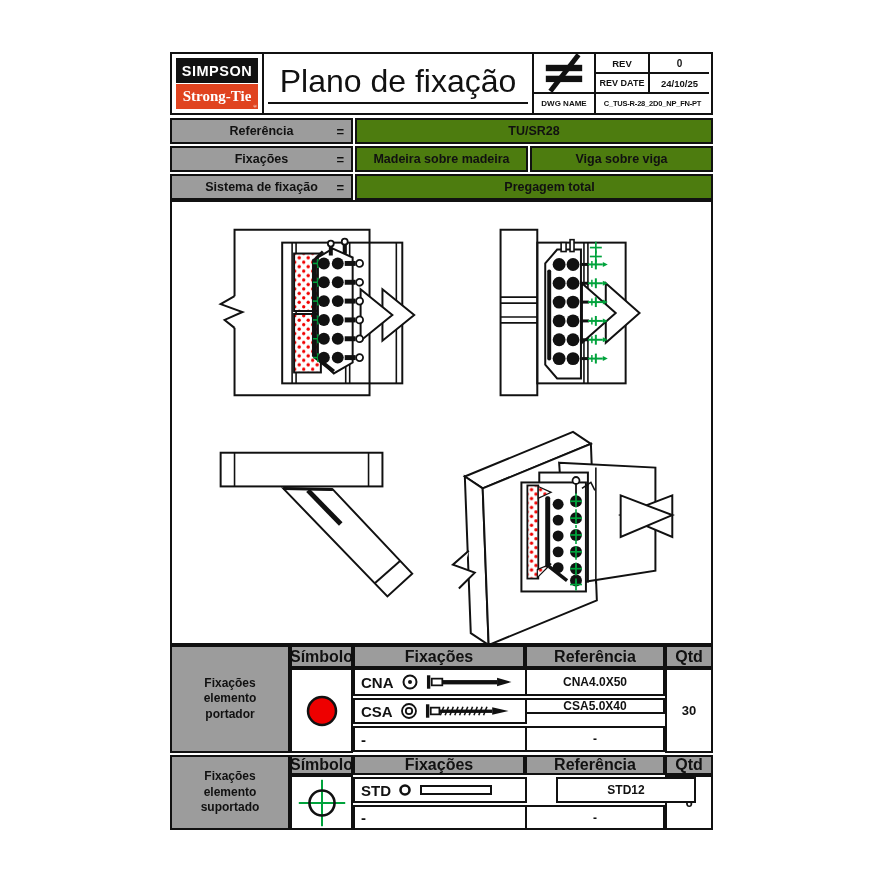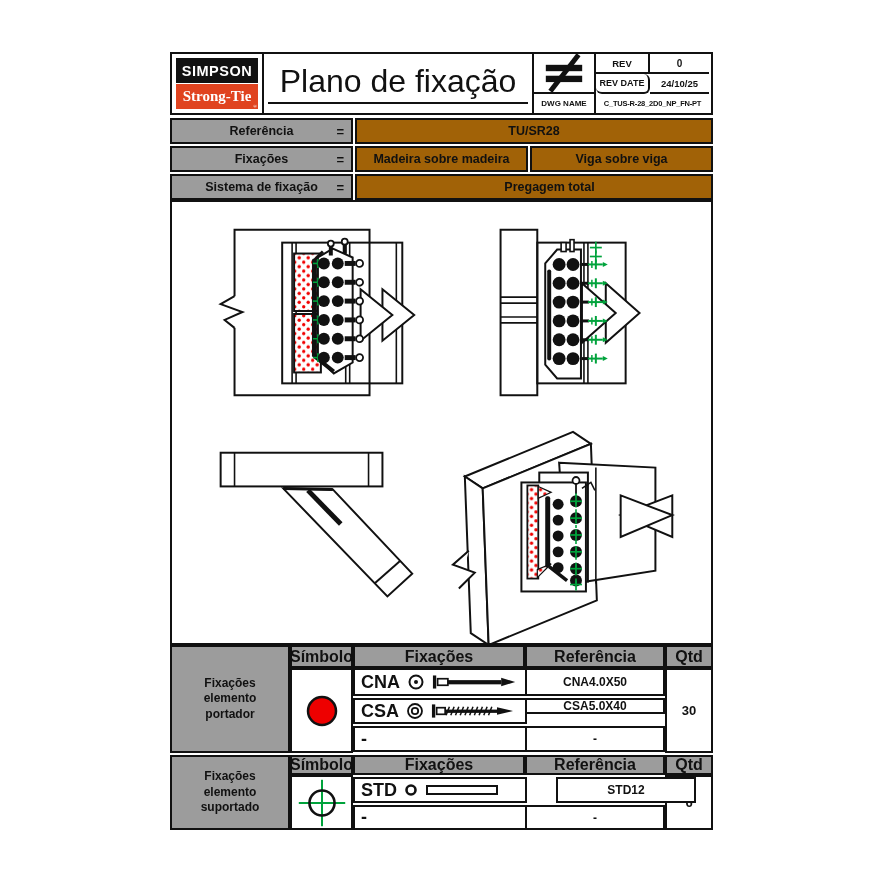--- a/index.html
+++ b/index.html
@@ -20,35 +20,35 @@
             font-family:"Liberation Serif",serif;font-size:15px;font-weight:bold;position:relative;}
   .logo-red .reg{position:absolute;right:1px;bottom:0;font-size:5px;}
   .title-cell{flex:1;border-right:2.5px solid #111;box-sizing:border-box;display:flex;align-items:center;justify-content:center;}
   .title-cell span{font-size:32px;font-weight:normal;border-bottom:2.5px solid #111;padding:0 12px 2px;}
   .rev-block{width:177px;display:grid;grid-template-columns:62px 54px 59px;grid-template-rows:20px 20px 1fr;
              grid-template-areas:"sym rl rv" "sym dl dv" "nl nv nv";}
   .rev-block>div{box-sizing:border-box;display:flex;align-items:center;justify-content:center;font-weight:bold;}
   .gsym{grid-area:sym;border-right:2px solid #111;border-bottom:2px solid #111;}
   .grl{grid-area:rl;border-right:2px solid #111;border-bottom:2px solid #111;font-size:9.5px;}
   .grv{grid-area:rv;border-bottom:2px solid #111;font-size:10px;}
-  .gdl{grid-area:dl;border-right:2px solid #111;border-bottom:2px solid #111;font-size:9px;border-radius:6px;}
+  .gdl{grid-area:dl;border-right:2px solid #111;border-bottom:2px solid #111;font-size:9px;}
   .gdv{grid-area:dv;border-bottom:2px solid #111;font-size:9.5px;}
   .gnl{grid-area:nl;border-right:2px solid #111;font-size:8px;}
   .gnv{grid-area:nv;font-size:7.5px;letter-spacing:-0.2px;}
 
   
   .info-row{height:26px;}
   .ilabel{position:relative;width:183px;height:26px;border:2px solid #111;background:#9c9c9c;
           display:flex;align-items:center;justify-content:center;font-size:12.5px;font-weight:bold;}
   .ilabel .eq{position:absolute;right:7px;font-size:13px;}
-  .ival{border:2px solid #111;background:#a16207;font-size:12.5px;font-weight:bold;}
+  .ival{border:2px solid #111;background:#4d7c0f;font-size:12.5px;font-weight:bold;}
 
   
   .thead{font-size:16px;font-weight:bold;}
-  .code{font-size:18px;font-weight:bold;}
+  .code{font-size:15px;font-weight:bold;}
   .refv{font-size:12px;font-weight:bold;}
   .qtyv{font-size:13px;font-weight:bold;}
   .grouplbl{font-size:12px;font-weight:bold;line-height:1.3;padding:0 14px;}
   .fixrow{display:flex;align-items:center;gap:7px;padding-left:6px;}
 </style>
 </head>
 <body>
 
 <div id="canvas">
  <div class="sheet">

